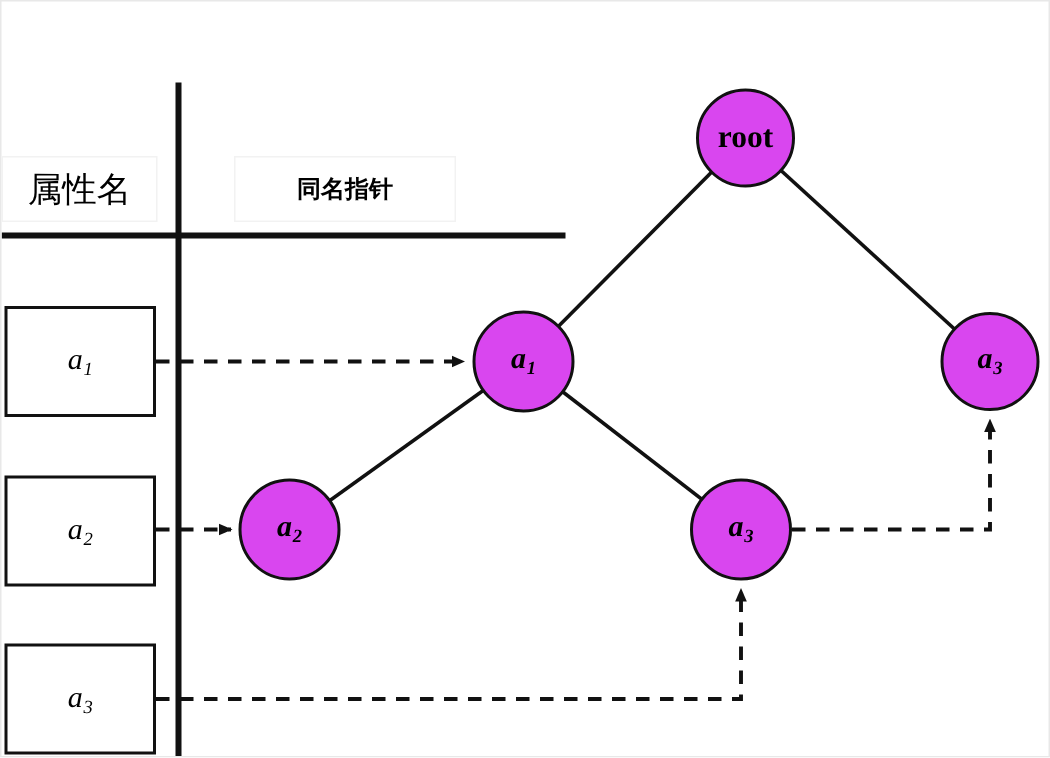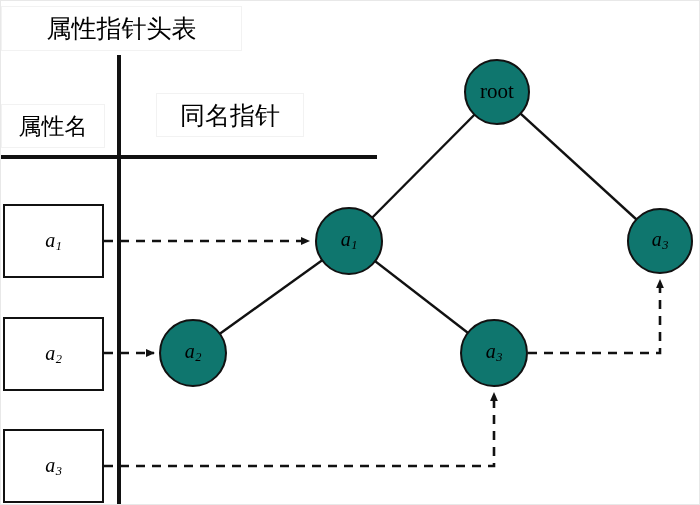--- a/index.html
+++ b/index.html
@@ -44,24 +44,25 @@
   }
   #col-head-1 {
     left: 0px;
     top: 103px;
     width: 104px;
     height: 44px;
     font-size: 23px;
   }
   #col-head-2 {
     left: 155px;
-    top: 92px;
+    top: 103px;
     width: 148px;
     height: 44px;
-    font-size: 25px;
+    font-size: 16px;
+    font-weight: bold;
   }
   .attr-cell {
     position: absolute;
     box-sizing: border-box;
     border: 2px solid #111111;
     background: #ffffff;
     display: flex;
     align-items: center;
     justify-content: center;
   }
@@ -81,25 +82,26 @@
   .node-plain {
     font-family: "Liberation Serif", "DejaVu Serif", serif;
     font-style: normal;
     font-size: 21px;
     color: #000000;
   }
   .tree-node {
     position: absolute;
     border-radius: 50%;
     border: 2px solid #111111;
-    background: #0f766e;
+    background: #d946ef;
     box-sizing: border-box;
     display: flex;
     align-items: center;
     justify-content: center;
+    font-weight: bold;
   }
   .node-inner { transform: translateY(-1px); }
 </style>
 </head>
 <body>
 
 <div id="canvas">
 
   <svg class="layer" viewBox="0 0 700 505" xmlns="http://www.w3.org/2000/svg">
     <defs>
@@ -118,21 +120,20 @@
 
     <line x1="103" y1="240" x2="308" y2="240" stroke="#111111" stroke-width="2.6" stroke-dasharray="9,7" marker-end="url(#arrowhead)"></line>
 
     <line x1="103" y1="352" x2="153" y2="352" stroke="#111111" stroke-width="2.6" stroke-dasharray="9,7" marker-end="url(#arrowhead)"></line>
 
     <polyline points="103,465 493,465 493,392" fill="none" stroke="#111111" stroke-width="2.6" stroke-dasharray="9,7" marker-end="url(#arrowhead)"></polyline>
 
     <polyline points="527,352 659,352 659,279" fill="none" stroke="#111111" stroke-width="2.6" stroke-dasharray="9,7" marker-end="url(#arrowhead)"></polyline>
   </svg>
 
-  <div class="txtbox" id="title-box">属性指针头表</div>
 
   <div class="txtbox" id="col-head-1">属性名</div>
   <div class="txtbox" id="col-head-2">同名指针</div>
 
   <div class="attr-cell" style="left:2px; top:203px; width:101px; height:74px;">
     <span class="attr-label"><span>a</span><sub>1</sub></span>
   </div>
 
   <div class="attr-cell" style="left:2px; top:316px; width:101px; height:74px;">
     <span class="attr-label"><span>a</span><sub>2</sub></span>

